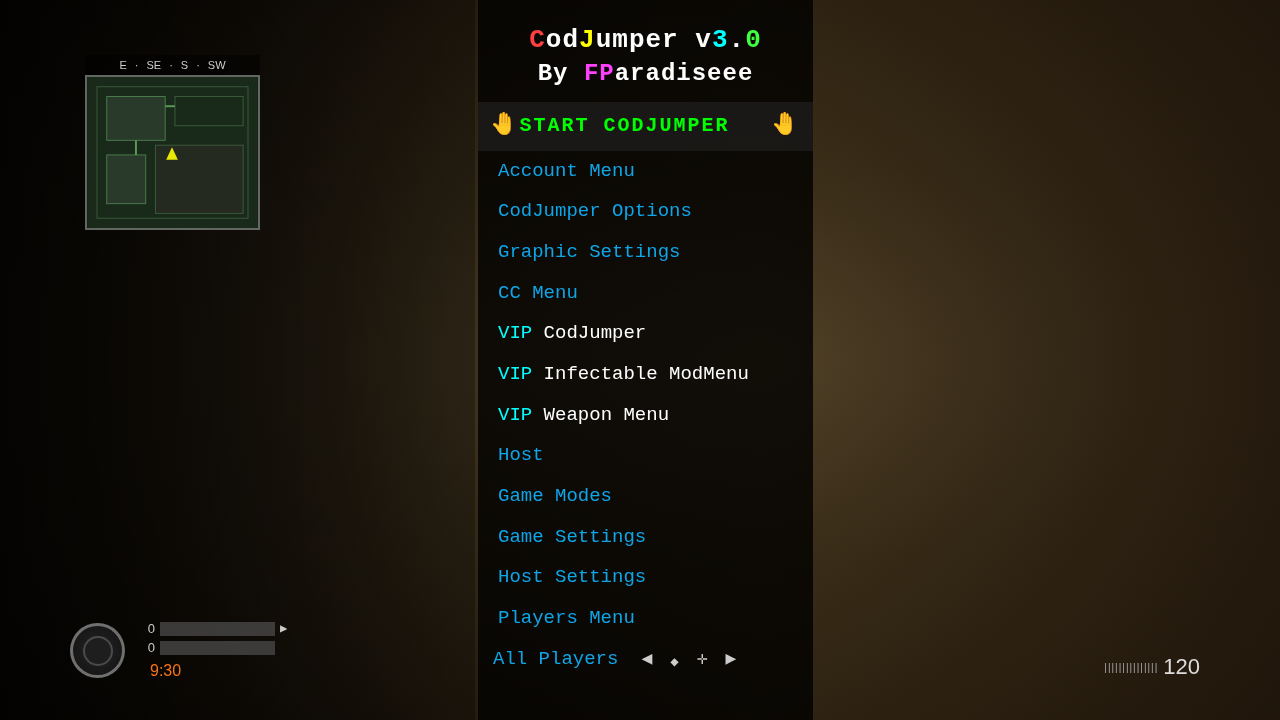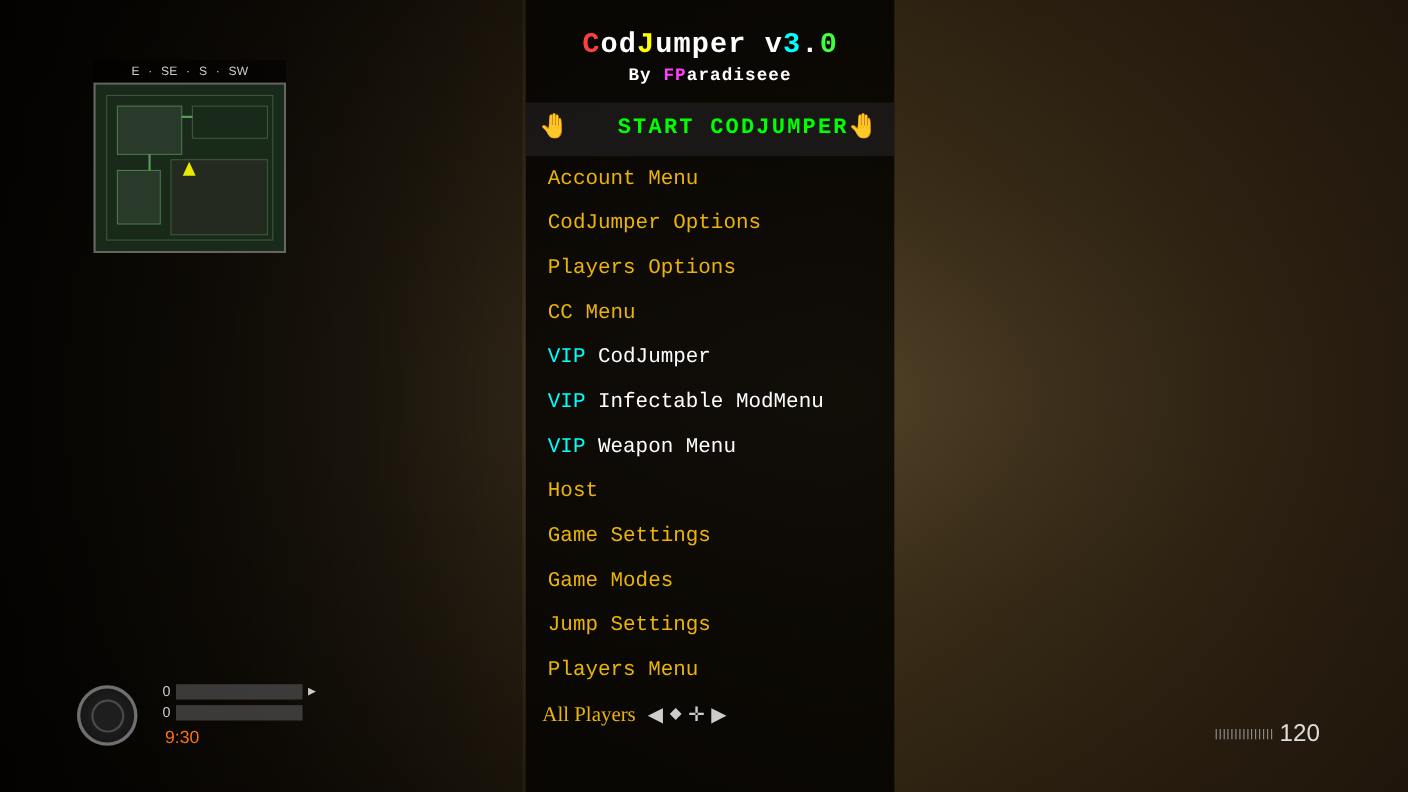--- a/index.html
+++ b/index.html
@@ -184,21 +184,21 @@
     }
 
     .title-line1 {
       font-size: 26px;
       font-weight: bold;
       letter-spacing: 1px;
       margin-bottom: 5px;
     }
 
     .title-line2 {
-      font-size: 16px;
+      font-size: 24px;
       font-weight: bold;
       letter-spacing: 1px;
     }
 
     
     .c-red { color: #ff4040; }
     .c-green { color: #40ff40; }
     .c-yellow { color: #ffff00; }
     .c-white { color: #ffffff; }
     .c-cyan { color: #00ffff; }
@@ -214,55 +214,54 @@
       padding: 8px 20px;
       font-size: 19px;
       cursor: pointer;
       display: flex;
       align-items: center;
       gap: 0;
       line-height: 1.3;
     }
 
     .menu-item-text {
-      color: #eab308;
+      color: #0ea5e9;
     }
 
     
     .start-item {
       background: rgba(40,40,40,0.5);
       padding: 10px 12px;
       display: flex;
       align-items: center;
       justify-content: space-between;
       font-size: 20px;
       font-weight: bold;
       letter-spacing: 2px;
     }
 
     .hand-icon {
       font-size: 22px;
     }
 
     .start-text {
       flex: 1;
-      text-align: right;
+      text-align: left;
     }
 
     
     .vip-prefix { color: #00ffff; }
     .vip-text { color: #ffffff; }
 
     
     .nav-icons {
       padding: 8px 15px;
       display: flex;
-      align-items: center;
-      gap: 6px;
-      font-family: Liberation Serif, serif;
+      align-items: flex-end;
+      gap: 18px;
     }
 
     .nav-icon {
       color: #cccccc;
       font-size: 18px;
     }
   </style>
 </head>
 <body>
 
@@ -343,21 +342,21 @@
 
     <div class="menu-item">
       <span class="menu-item-text">Account Menu</span>
     </div>
 
     <div class="menu-item">
       <span class="menu-item-text">CodJumper Options</span>
     </div>
 
     <div class="menu-item">
-      <span class="menu-item-text">Players Options</span>
+      <span class="menu-item-text">Graphic Settings</span>
     </div>
 
     <div class="menu-item">
       <span class="menu-item-text">CC Menu</span>
     </div>
 
     <div class="menu-item">
       <span class="vip-prefix">VIP</span>
         <span class="vip-text">&nbsp;CodJumper</span>
     </div>
@@ -371,29 +370,29 @@
       <span class="vip-prefix">VIP</span>
         <span class="vip-text">&nbsp;Weapon Menu</span>
     </div>
 
 
     <div class="menu-item">
       <span class="menu-item-text">Host</span>
     </div>
 
     <div class="menu-item">
+      <span class="menu-item-text">Game Modes</span>
+    </div>
+
+    <div class="menu-item">
       <span class="menu-item-text">Game Settings</span>
     </div>
 
     <div class="menu-item">
-      <span class="menu-item-text">Game Modes</span>
-    </div>
-
-    <div class="menu-item">
-      <span class="menu-item-text">Jump Settings</span>
+      <span class="menu-item-text">Host Settings</span>
     </div>
 
     <div class="menu-item">
       <span class="menu-item-text">Players Menu</span>
     </div>
 
     <div class="menu-item nav-icons">
       <span class="menu-item-text">All Players</span>
       <span class="nav-icon" style="margin-left:5px;">◀</span>
       <span class="nav-icon" style="font-size:14px;">◆</span>

